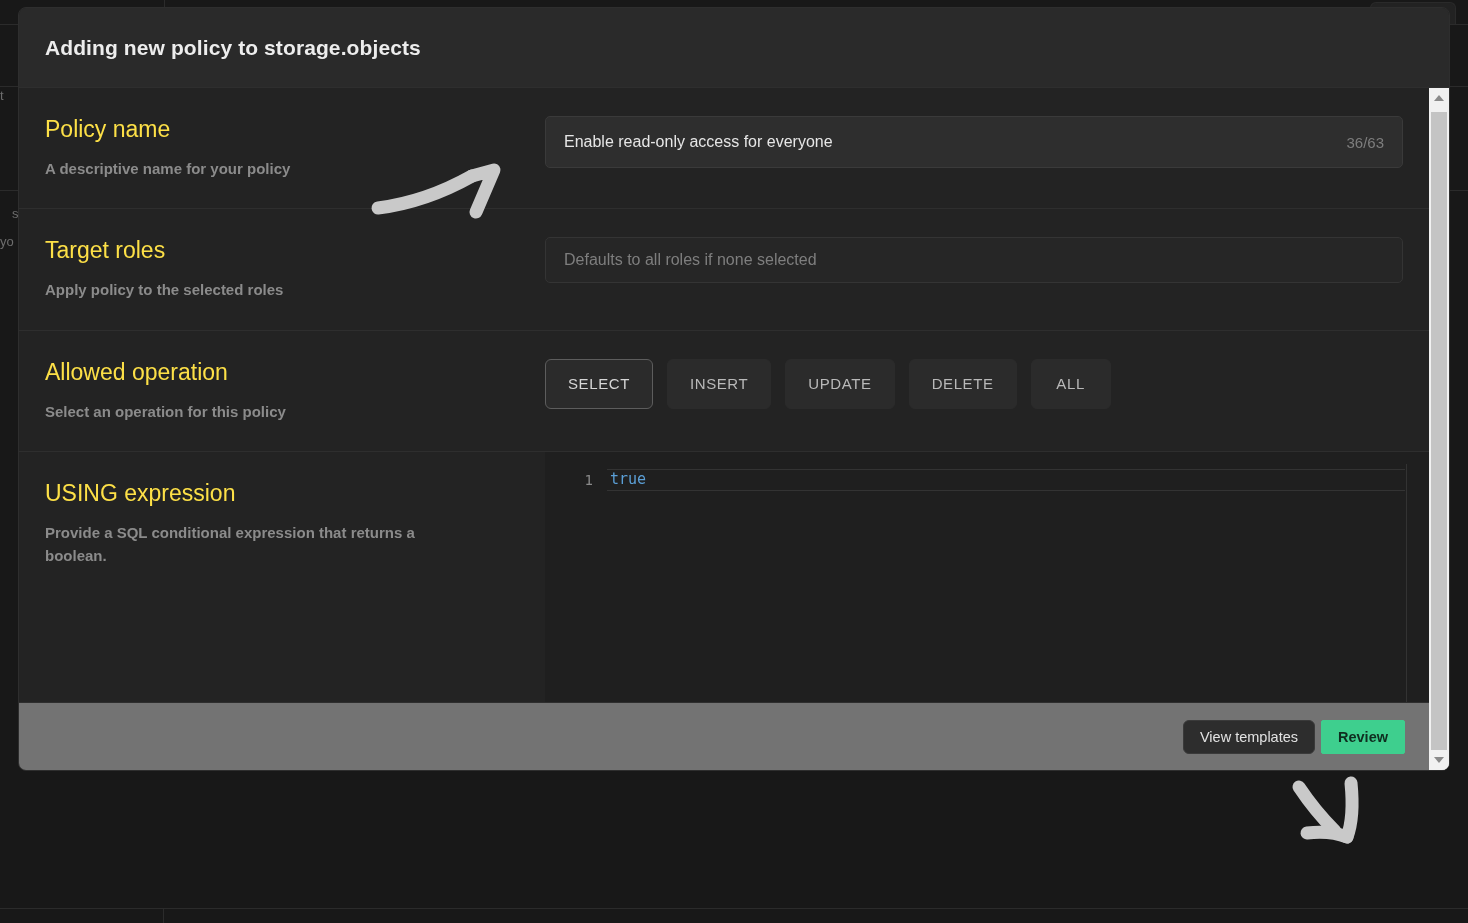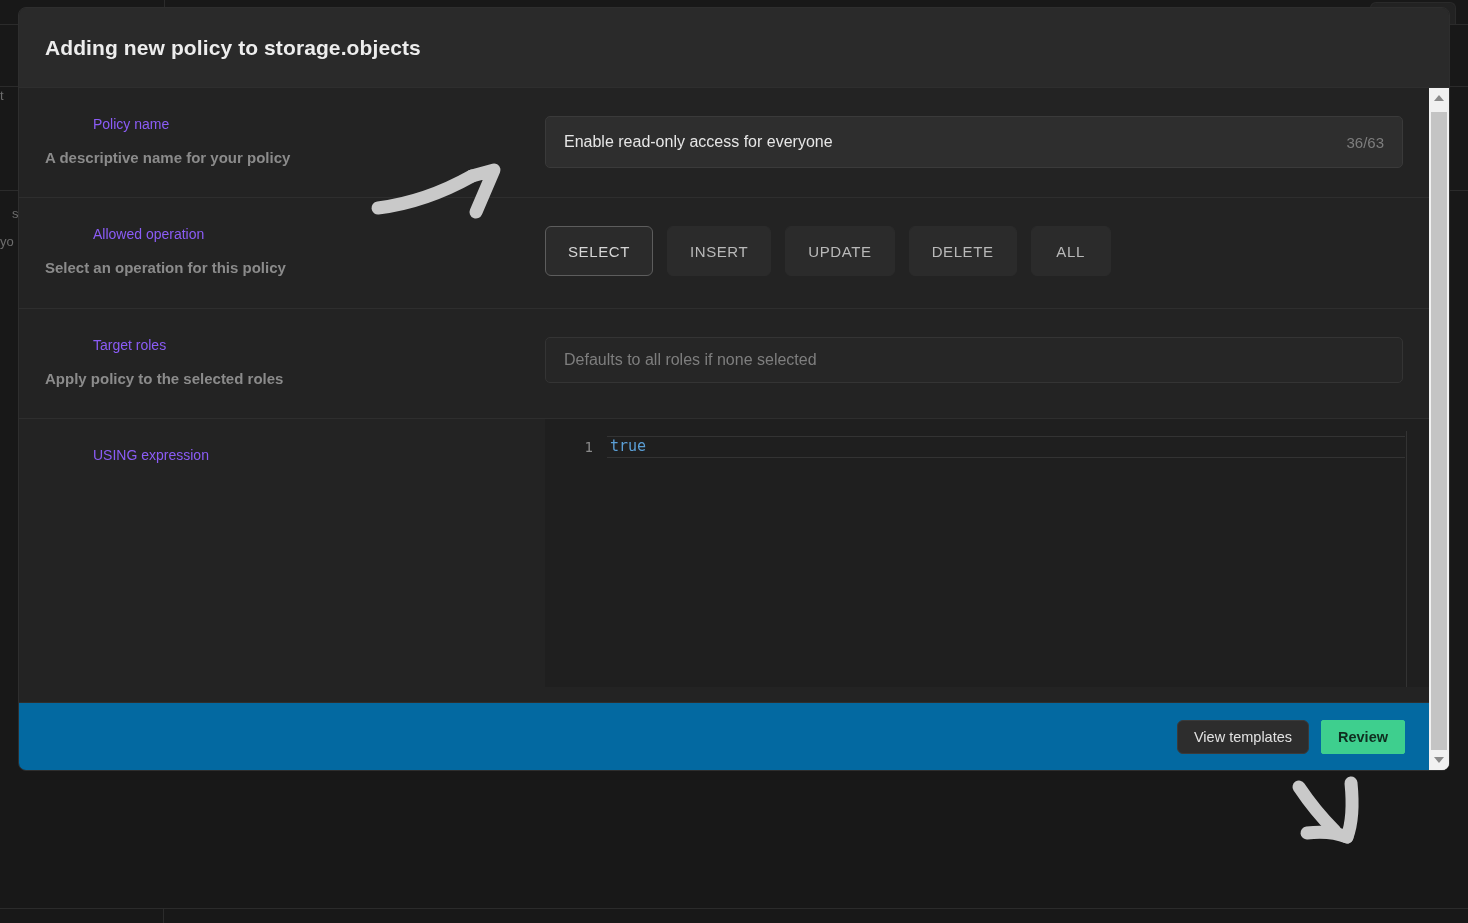--- a/index.html
+++ b/index.html
@@ -70,25 +70,24 @@
     border-bottom: 1px solid #2e2e2e;
   }
   .section-left {
     width: 500px;
     padding-right: 24px;
     flex: none;
   }
   .section-right { flex: 1; }
 
   .field-label {
-    color: #8b5cf6;
-    font-size: 14px;
+    color: #fde047;
+    font-size: 23px;
     font-weight: 500;
     margin-bottom: 14px;
-    margin-left: 48px;
   }
   .field-desc {
     color: #8b8b8b;
     font-size: 15px;
     line-height: 1.55;
     max-width: 420px;
     font-weight: bold;
   }
 
   
@@ -189,24 +188,24 @@
     background: #333;
   }
 
   
   #modal-footer {
     position: absolute;
     left: 0; right: 20px; bottom: 0;
     height: 68px;
     display: flex; align-items: center;
     justify-content: flex-end;
-    gap: 12px;
+    gap: 6px;
     padding: 0 24px;
     border-top: 1px solid #2e2e2e;
-    background: #0369a1;
+    background: #737373;
   }
   .btn-secondary {
     height: 34px;
     padding: 0 16px;
     background: #2d2d2d;
     border: 1px solid #3a3a3a;
     border-radius: 6px;
     color: #e2e2e2;
     font-size: 14.5px;
     font-weight: 500;
@@ -295,49 +294,50 @@
       <div class="section-right">
         <div class="text-input">
           <span class="val">Enable read-only access for everyone</span>
           <span class="counter">36/63</span>
         </div>
       </div>
     </div>
 
     <div class="section">
       <div class="section-left">
+        <div class="field-label">Target roles</div>
+        <div class="field-desc">Apply policy to the selected roles</div>
+      </div>
+      <div class="section-right">
+        <div class="ghost-input">
+          <span class="ph">Defaults to all roles if none selected</span>
+        </div>
+      </div>
+    </div>
+
+    <div class="section">
+      <div class="section-left">
         <div class="field-label">Allowed operation</div>
         <div class="field-desc">Select an operation for this policy</div>
       </div>
       <div class="section-right">
         <div class="op-row">
           <button class="op-btn selected">SELECT</button>
           <button class="op-btn">INSERT</button>
           <button class="op-btn">UPDATE</button>
           <button class="op-btn">DELETE</button>
           <button class="op-btn">ALL</button>
         </div>
       </div>
     </div>
 
-    <div class="section">
-      <div class="section-left">
-        <div class="field-label">Target roles</div>
-        <div class="field-desc">Apply policy to the selected roles</div>
-      </div>
-      <div class="section-right">
-        <div class="ghost-input">
-          <span class="ph">Defaults to all roles if none selected</span>
-        </div>
-      </div>
-    </div>
-
     <div class="section" style="border-bottom:none; padding-top:28px;">
       <div class="section-left">
         <div class="field-label">USING expression</div>
+        <div class="field-desc">Provide a SQL conditional expression that returns a boolean.</div>
       </div>
       <div class="section-right" style="margin:-28px -26px -28px 0;">
         <div class="editor">
           <div class="editor-line">
             <div class="gutter">1</div>
             <div class="code-active">
               <span class="code-token-bool">true</span>
             </div>
           </div>
           <div class="editor-guide"></div>

